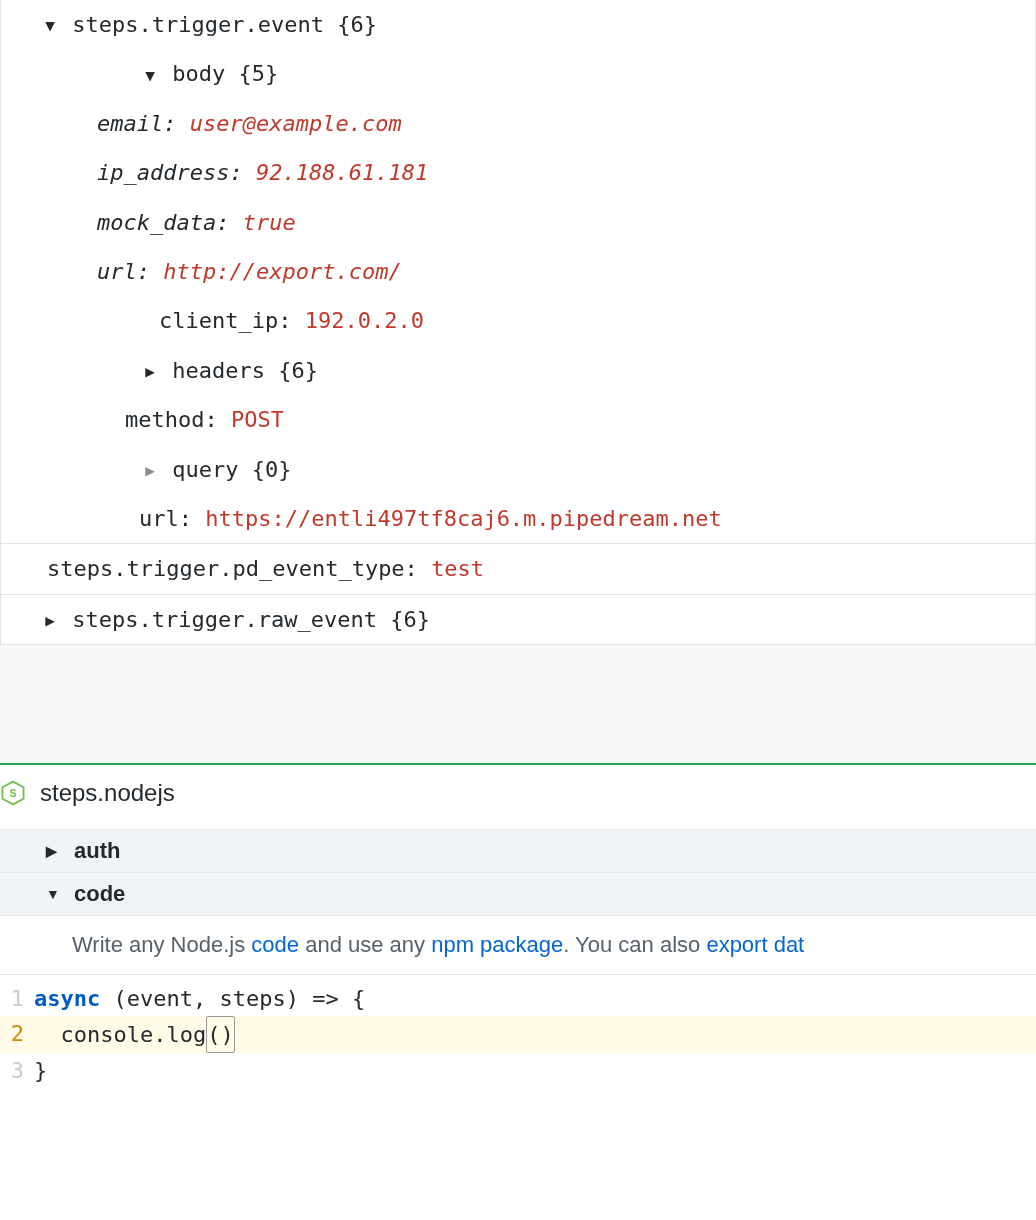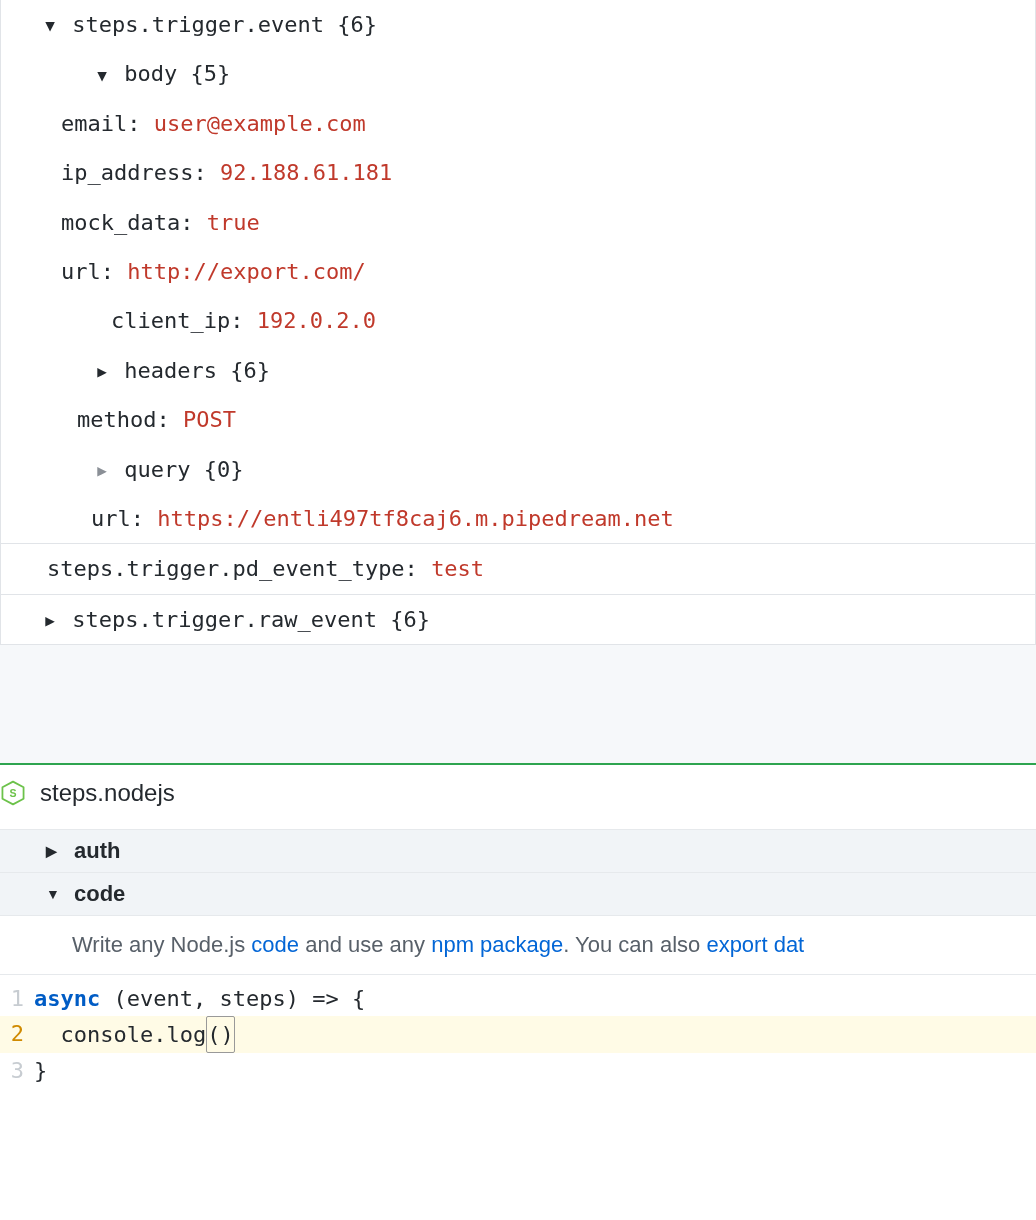--- a/index.html
+++ b/index.html
@@ -28,22 +28,22 @@
   display: inline-block;
   width: 18px;
   text-align: center;
   font-size: 16px;
   vertical-align: middle;
   color: #24292e;
   cursor: pointer;
 }
 .arrow.dim { color: #8a8f96; }
 .indent-0 { padding-left: 40px; }
-.indent-1 { padding-left: 92px; }
-.indent-2 { padding-left: 60px; }
+.indent-1 { padding-left: 92px; margin-left: 48px; }
+.indent-2 { padding-left: 96px; font-style: italic; }
 .indent-0b { padding-left: 64px; }
 .key { color: #24292e; }
 .val { color: #c0392b; }
 .count { color: #24292e; }
 .gap {
   height: 118px;
   background: #f6f8fa;
 }
 .step-panel {
   border-top: 2px solid #2ea44f;

